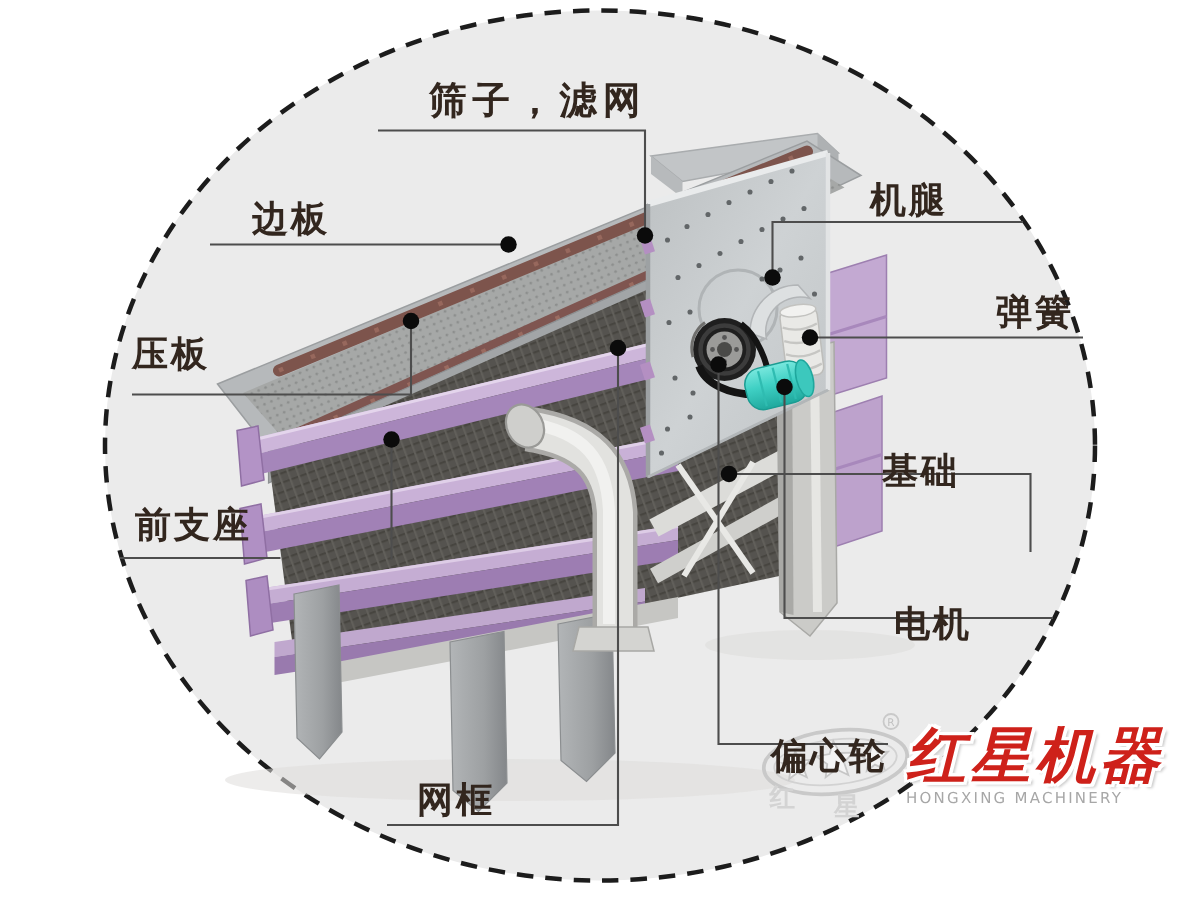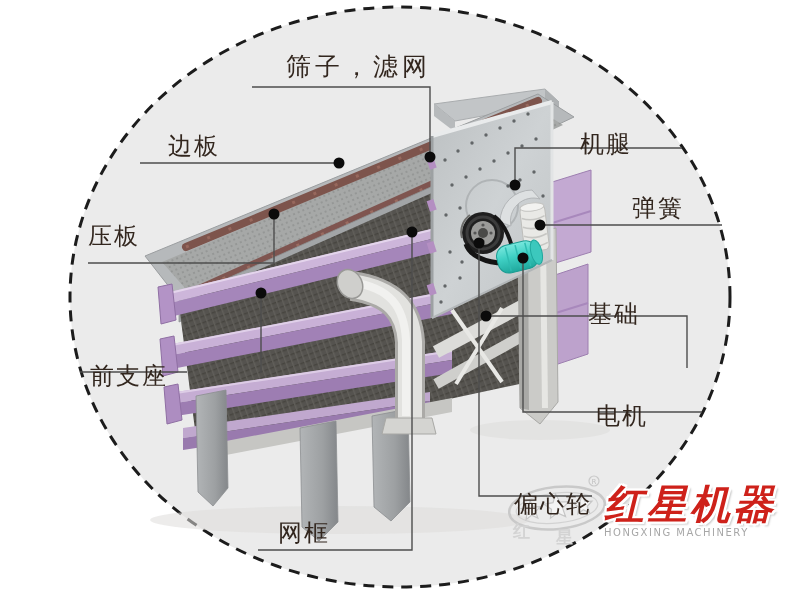--- a/index.html
+++ b/index.html
@@ -1,19 +1,19 @@
 <!DOCTYPE html>
 <html><head>
 <meta charset="utf-8">
 <style>
   html,body{margin:0;padding:0;background:#ffffff;}
   .stage{position:relative;width:800px;height:600px;overflow:hidden;background:#ffffff;
          font-family:"DejaVu Sans",sans-serif;}
   .stage svg{position:absolute;left:0;top:0;}
-  .callout{position:absolute;color:#32261e;font-weight:normal;white-space:nowrap;
+  .callout{position:absolute;color:#32261e;font-weight:bold;white-space:nowrap;
            font-size:24px;letter-spacing:2px;line-height:1;text-align:right;}
   .callout.big{font-size:25px;letter-spacing:4px;}
   .brand{position:absolute;left:604px;top:482px;width:228px;text-align:left;}
   .brand-cn{display:block;font-size:40px;font-weight:bold;font-style:italic;
     color:#ce211a;letter-spacing:3px;line-height:1.1;
     text-shadow:-2px -2px 0 #fff,2px -2px 0 #fff,-2px 2px 0 #fff,2px 2px 0 #fff,
                 0 -2px 0 #fff,0 2px 0 #fff,-2px 0 0 #fff,2px 0 0 #fff,3px 3px 2px #c9c9c9;}
   .brand-en{display:block;margin-top:1px;font-size:10px;font-weight:normal;color:#a7a7a7;
     letter-spacing:1.5px;
     text-shadow:-1px -1px 0 #fff,1px -1px 0 #fff,-1px 1px 0 #fff,1px 1px 0 #fff;}
@@ -263,24 +263,24 @@
     <circle cx="540" cy="225" r="5.5"></circle>
     <circle cx="486" cy="316" r="5.5"></circle>
     <circle cx="523" cy="258" r="5.5"></circle>
     <circle cx="479" cy="243" r="5.5"></circle>
   </g>
 </svg>
 
 <div class="callout big" style="left:286px;top:54px">筛子，滤网</div>
 <div class="callout" style="left:168px;top:134px">边板</div>
 <div class="callout" style="left:88px;top:224px">压板</div>
-<div class="callout" style="left:90px;top:364px">前支座</div>
+<div class="callout" style="left:90px;top:338px">前支座</div>
 <div class="callout" style="left:278px;top:521px">网框</div>
-<div class="callout" style="left:580px;top:132px">机腿</div>
-<div class="callout" style="left:632px;top:196px">弹簧</div>
+<div class="callout" style="left:580px;top:121px">机腿</div>
+<div class="callout" style="left:664px;top:196px">弹簧</div>
 <div class="callout" style="left:588px;top:302px">基础</div>
 <div class="callout" style="left:596px;top:404px">电机</div>
 <div class="callout" style="left:514px;top:492px">偏心轮</div>
 
 <div class="wm-char" style="left:513px;top:520px">红</div>
 <div class="wm-char" style="left:556px;top:526px">星</div>
 
 <div class="brand">
   <span class="brand-cn">红星机器</span>
   <span class="brand-en">HONGXING MACHINERY</span>

